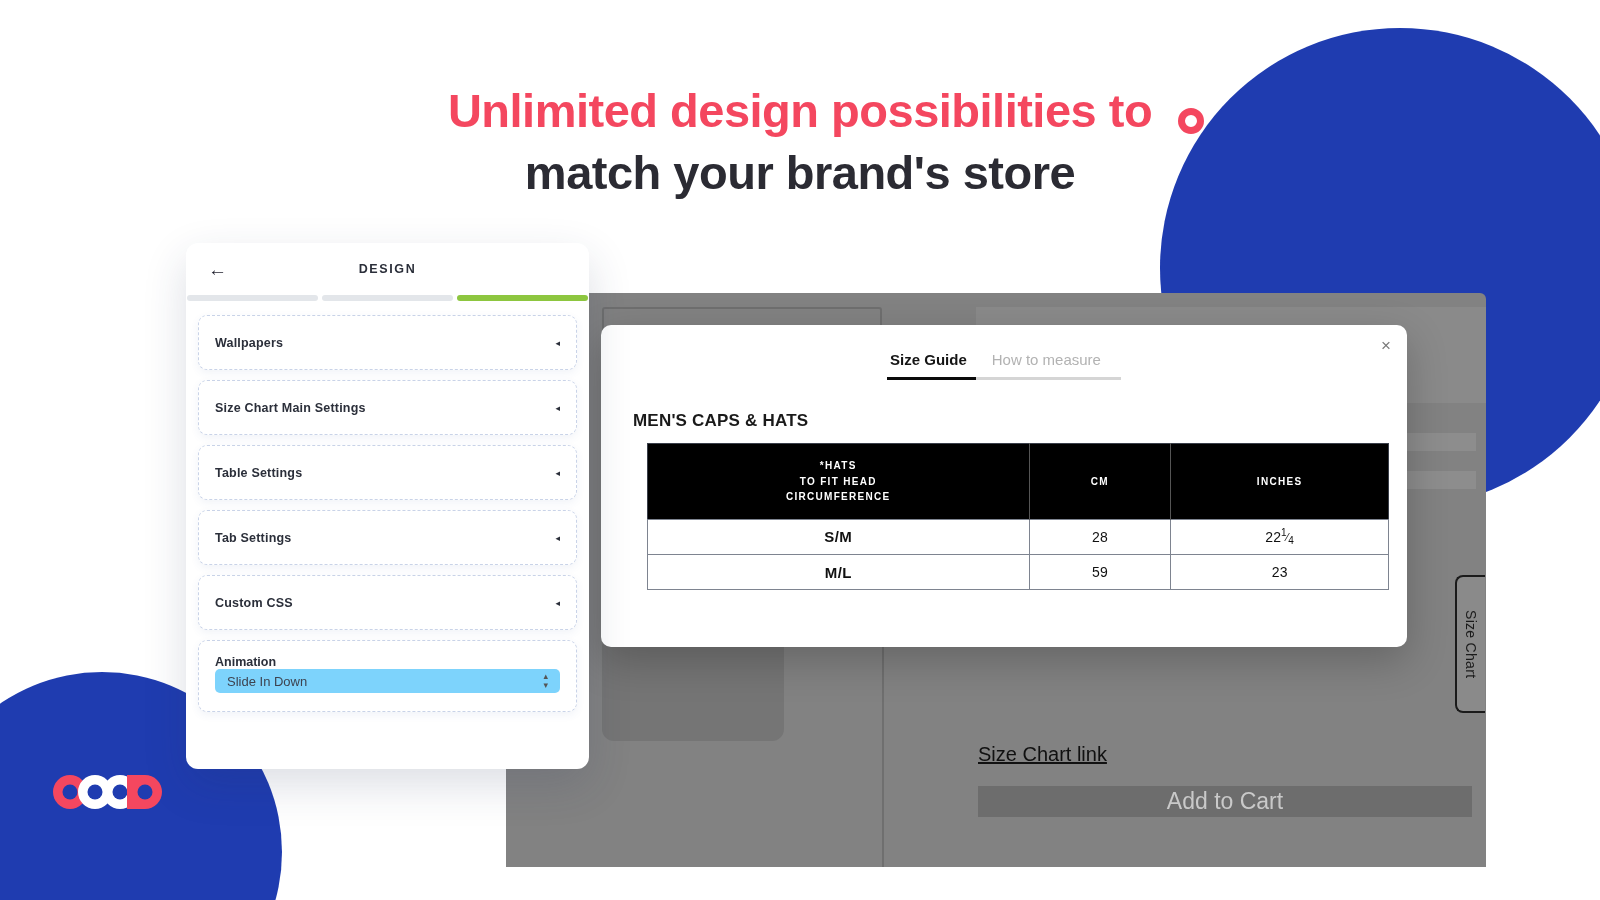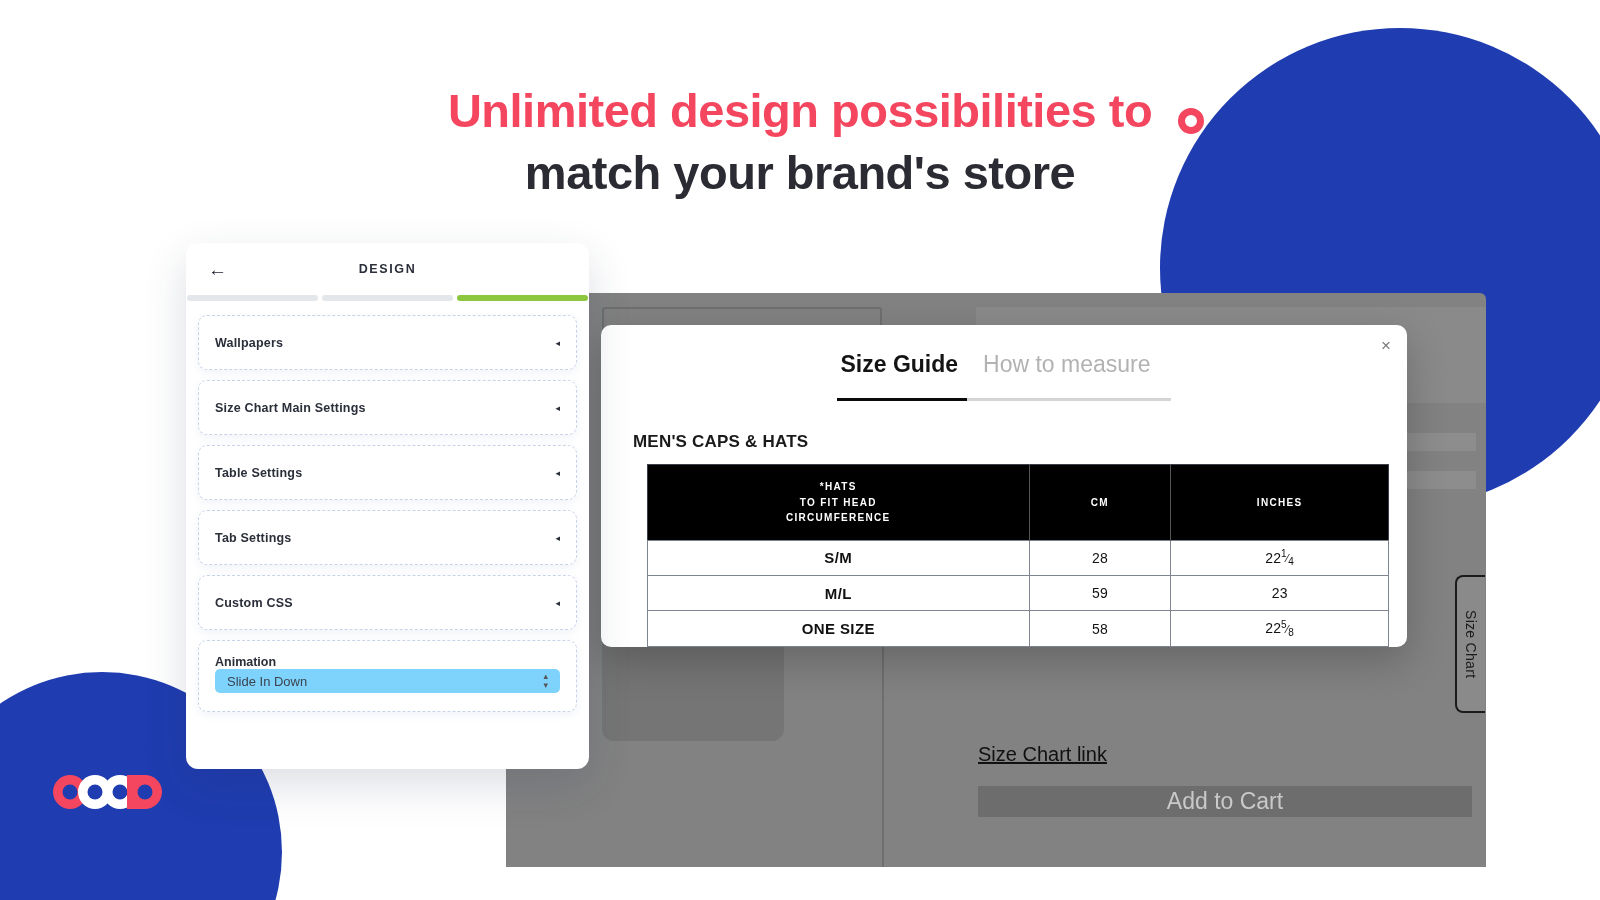--- a/index.html
+++ b/index.html
@@ -105,21 +105,21 @@
   .modal-close {
     position:absolute; right:16px; top:12px;
     font-size:17px; color:#7a7a7a; cursor:pointer;
     line-height:1;
   }
   .modal-tabs {
     display:flex; justify-content:center; align-items:flex-end;
     padding-top:26px;
   }
   .tab {
-    font-size:23px; padding-bottom:20px;
+    font-size:15px; padding-bottom:9px;
     border-bottom:3px solid #d5d5d5;
     color:#b2b2b2;
   }
   .tab.active { color:#141414; font-weight:bold; border-bottom-color:#0a0a0a; }
   .tab + .tab { margin-left:0; }
   .tab-sg { padding-right:9px; padding-left:3px; }
   .tab-htm { padding-left:16px; padding-right:20px; }
 
   .modal-title {
     margin:31px 0 0 32px;
@@ -260,27 +260,20 @@
         <td>28</td>
         <td>
           <span>22</span><span class="frac"><sup>1</sup>⁄<sub>4</sub></span>
         </td>
       </tr>
       <tr>
         <td class="sz">M/L</td>
         <td>59</td>
         <td>23</td>
       </tr>
-      <tr>
-        <td class="sz">ONE SIZE</td>
-        <td>58</td>
-        <td>
-          <span>22</span><span class="frac"><sup>5</sup>⁄<sub>8</sub></span>
-        </td>
-      </tr>
     </tbody>
   </table>
 </div>
 
 <div class="panel">
   <div class="panel-head">
     <span class="back-arrow">←</span>
     <span class="panel-title">DESIGN</span>
   </div>
   <div class="progress">

